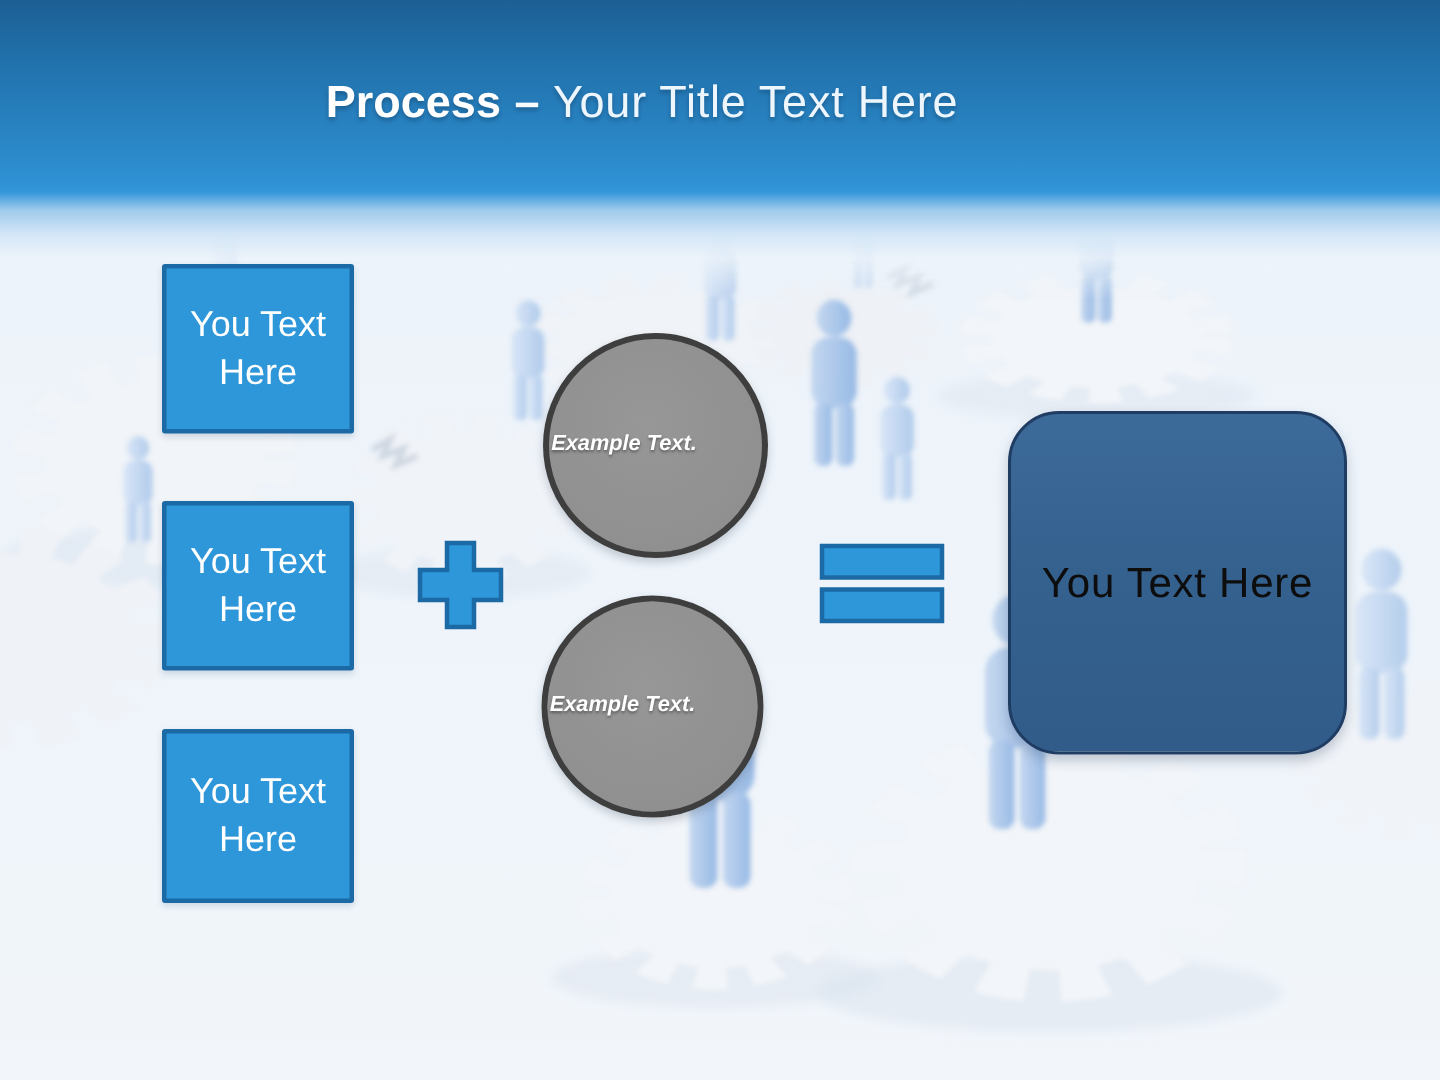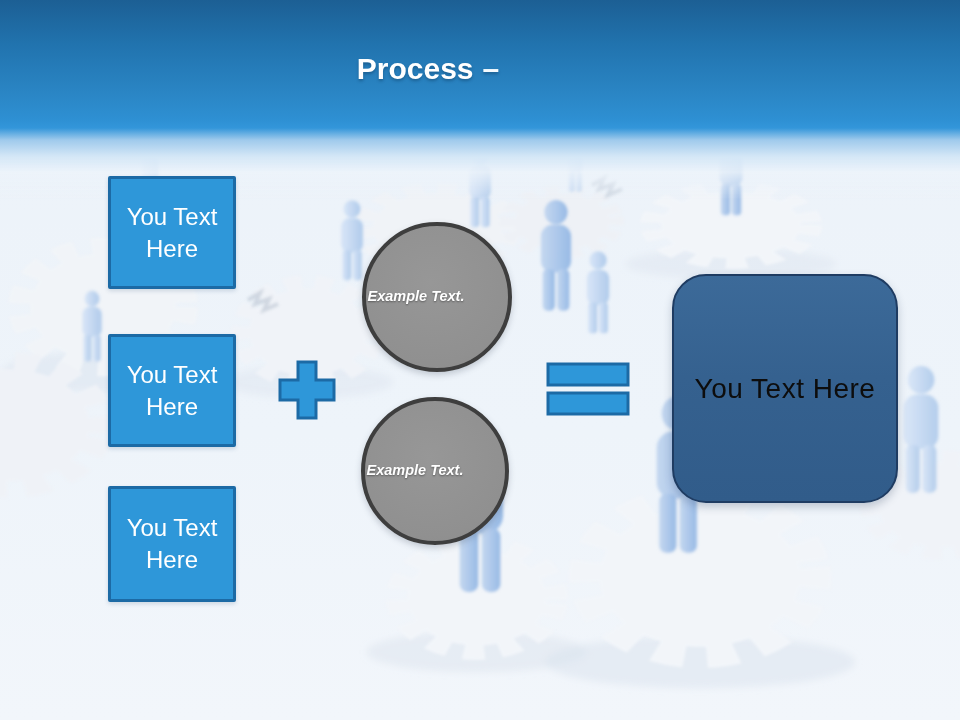--- a/index.html
+++ b/index.html
@@ -121,20 +121,21 @@
       <use href="#person" transform="translate(678,474) scale(1.64)" fill="url(#pg2)" opacity="0.95"></use>
       <use href="#person" transform="translate(921,429) scale(1.33)" fill="url(#pg)" opacity="0.85"></use>
     </g>
   </svg>
 
   <div class="header-band"></div>
 
   <div class="title">
     <span class="t-bold">Process</span>
     <span class="t-dash">–</span>
+    <span class="t-reg">Your Title Text Here</span>
   </div>
 
   <div class="text-box tb1">
     <span>You Text Here</span>
   </div>
   <div class="text-box tb2">
     <span>You Text Here</span>
   </div>
   <div class="text-box tb3">
     <span>You Text Here</span>

